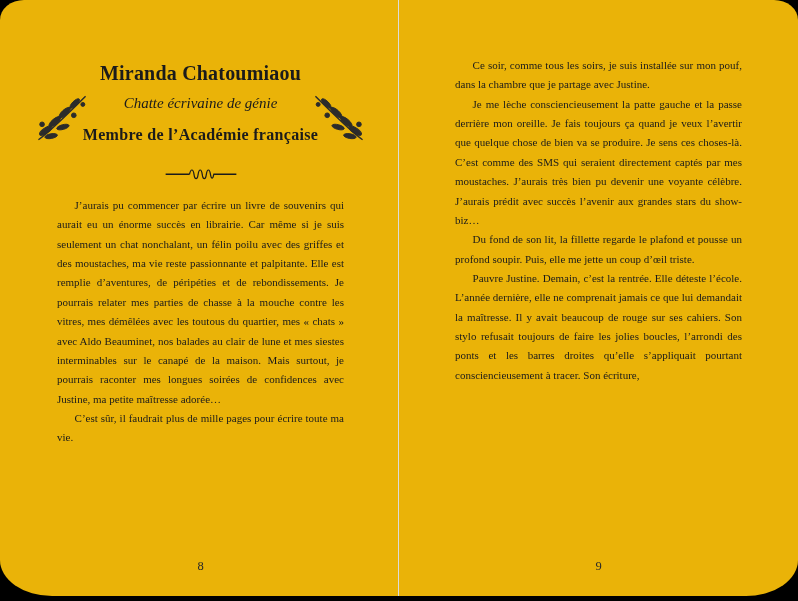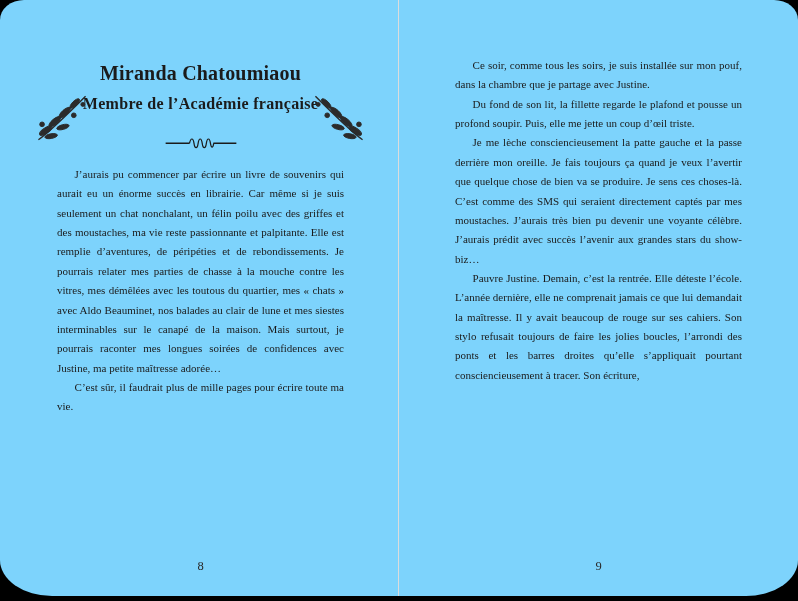--- a/index.html
+++ b/index.html
@@ -14,21 +14,21 @@
     overflow: hidden;
     font-family: "Liberation Serif", "DejaVu Serif", serif;
     color: #1b1b1b;
   }
   .spread {
     position: absolute;
     left: 0;
     top: 0;
     width: 798px;
     height: 596px;
-    background: #7dd3fc;
+    background: #eab308;
     border-radius: 24px 24px 52px 52px / 20px 20px 36px 36px;
     overflow: hidden;
   }
   .gutter-line {
     position: absolute;
     left: 398px;
     top: 0;
     bottom: 0;
     width: 1px;
     background: #dcdcdc;
@@ -138,20 +138,21 @@
             <ellipse cx="20" cy="50" rx="7" ry="2.6" transform="rotate(-10 20 50)"></ellipse>
             <ellipse cx="33" cy="40" rx="7" ry="2.6" transform="rotate(-15 33 40)"></ellipse>
             <circle cx="10" cy="37" r="2.6"></circle>
             <circle cx="45" cy="27" r="2.6"></circle>
             <circle cx="55" cy="15" r="2.2"></circle>
           </g>
         </svg>
       </span>
 
       <h1 class="author-title">Miranda Chatoumiaou</h1>
+      <p class="author-subtitle">Chatte écrivaine de génie</p>
       <p class="author-membership">Membre de l’Académie française</p>
     </div>
 
     <div class="divider">
       <svg viewBox="0 0 90 16" width="74" height="15">
         <path d="M2 9 H31" stroke="#1b1b1b" stroke-width="1.8" fill="none"></path>
         <path d="M31 9 c1.5 -7 4.5 -7 5.5 0 c1 7 4 7 5 0 c1 -7 4 -7 5 0 c1 7 4 7 5 0 c1 -7 4 -7 5 0 c1 6 3 6 4 0" stroke="#1b1b1b" stroke-width="1.5" fill="none"></path>
         <path d="M60 9 H88" stroke="#1b1b1b" stroke-width="1.8" fill="none"></path>
       </svg>
     </div>
@@ -160,20 +161,20 @@
       <p>J’aurais pu commencer par écrire un livre de souvenirs qui aurait eu un énorme succès en librairie. Car même si je suis seulement un chat nonchalant, un félin poilu avec des griffes et des moustaches, ma vie reste passionnante et palpitante. Elle est remplie d’aventures, de péripéties et de rebondissements. Je pourrais relater mes parties de chasse à la mouche contre les vitres, mes démêlées avec les toutous du quartier, mes « chats » avec Aldo Beauminet, nos balades au clair de lune et mes siestes interminables sur le canapé de la maison. Mais surtout, je pourrais raconter mes longues soirées de confidences avec Justine, ma petite maîtresse adorée…</p>
       <p>C’est sûr, il faudrait plus de mille pages pour écrire toute ma vie.</p>
     </div>
 
     <div class="page-number">8</div>
   </div>
 
   <div class="page page-right">
     <div class="body-text">
       <p>Ce soir, comme tous les soirs, je suis installée sur mon pouf, dans la chambre que je partage avec Justine.</p>
+      <p>Je me lèche consciencieusement la patte gauche et la passe derrière mon oreille. Je fais toujours ça quand je veux l’avertir que quelque chose de bien va se produire. Je sens ces choses-là. C’est comme des SMS qui seraient directement captés par mes moustaches. J’aurais très bien pu devenir une voyante célèbre. J’aurais prédit avec succès l’avenir aux grandes stars du show-biz…</p>
       <p>Du fond de son lit, la fillette regarde le plafond et pousse un profond soupir. Puis, elle me jette un coup d’œil triste.</p>
-      <p>Je me lèche consciencieusement la patte gauche et la passe derrière mon oreille. Je fais toujours ça quand je veux l’avertir que quelque chose de bien va se produire. Je sens ces choses-là. C’est comme des SMS qui seraient directement captés par mes moustaches. J’aurais très bien pu devenir une voyante célèbre. J’aurais prédit avec succès l’avenir aux grandes stars du show-biz…</p>
       <p>Pauvre Justine. Demain, c’est la rentrée. Elle déteste l’école. L’année dernière, elle ne comprenait jamais ce que lui demandait la maîtresse. Il y avait beaucoup de rouge sur ses cahiers. Son stylo refusait toujours de faire les jolies boucles, l’arrondi des ponts et les barres droites qu’elle s’appliquait pourtant consciencieusement à tracer. Son écriture,</p>
     </div>
 
     <div class="page-number">9</div>
   </div>
 </div>
 
 </body></html>

